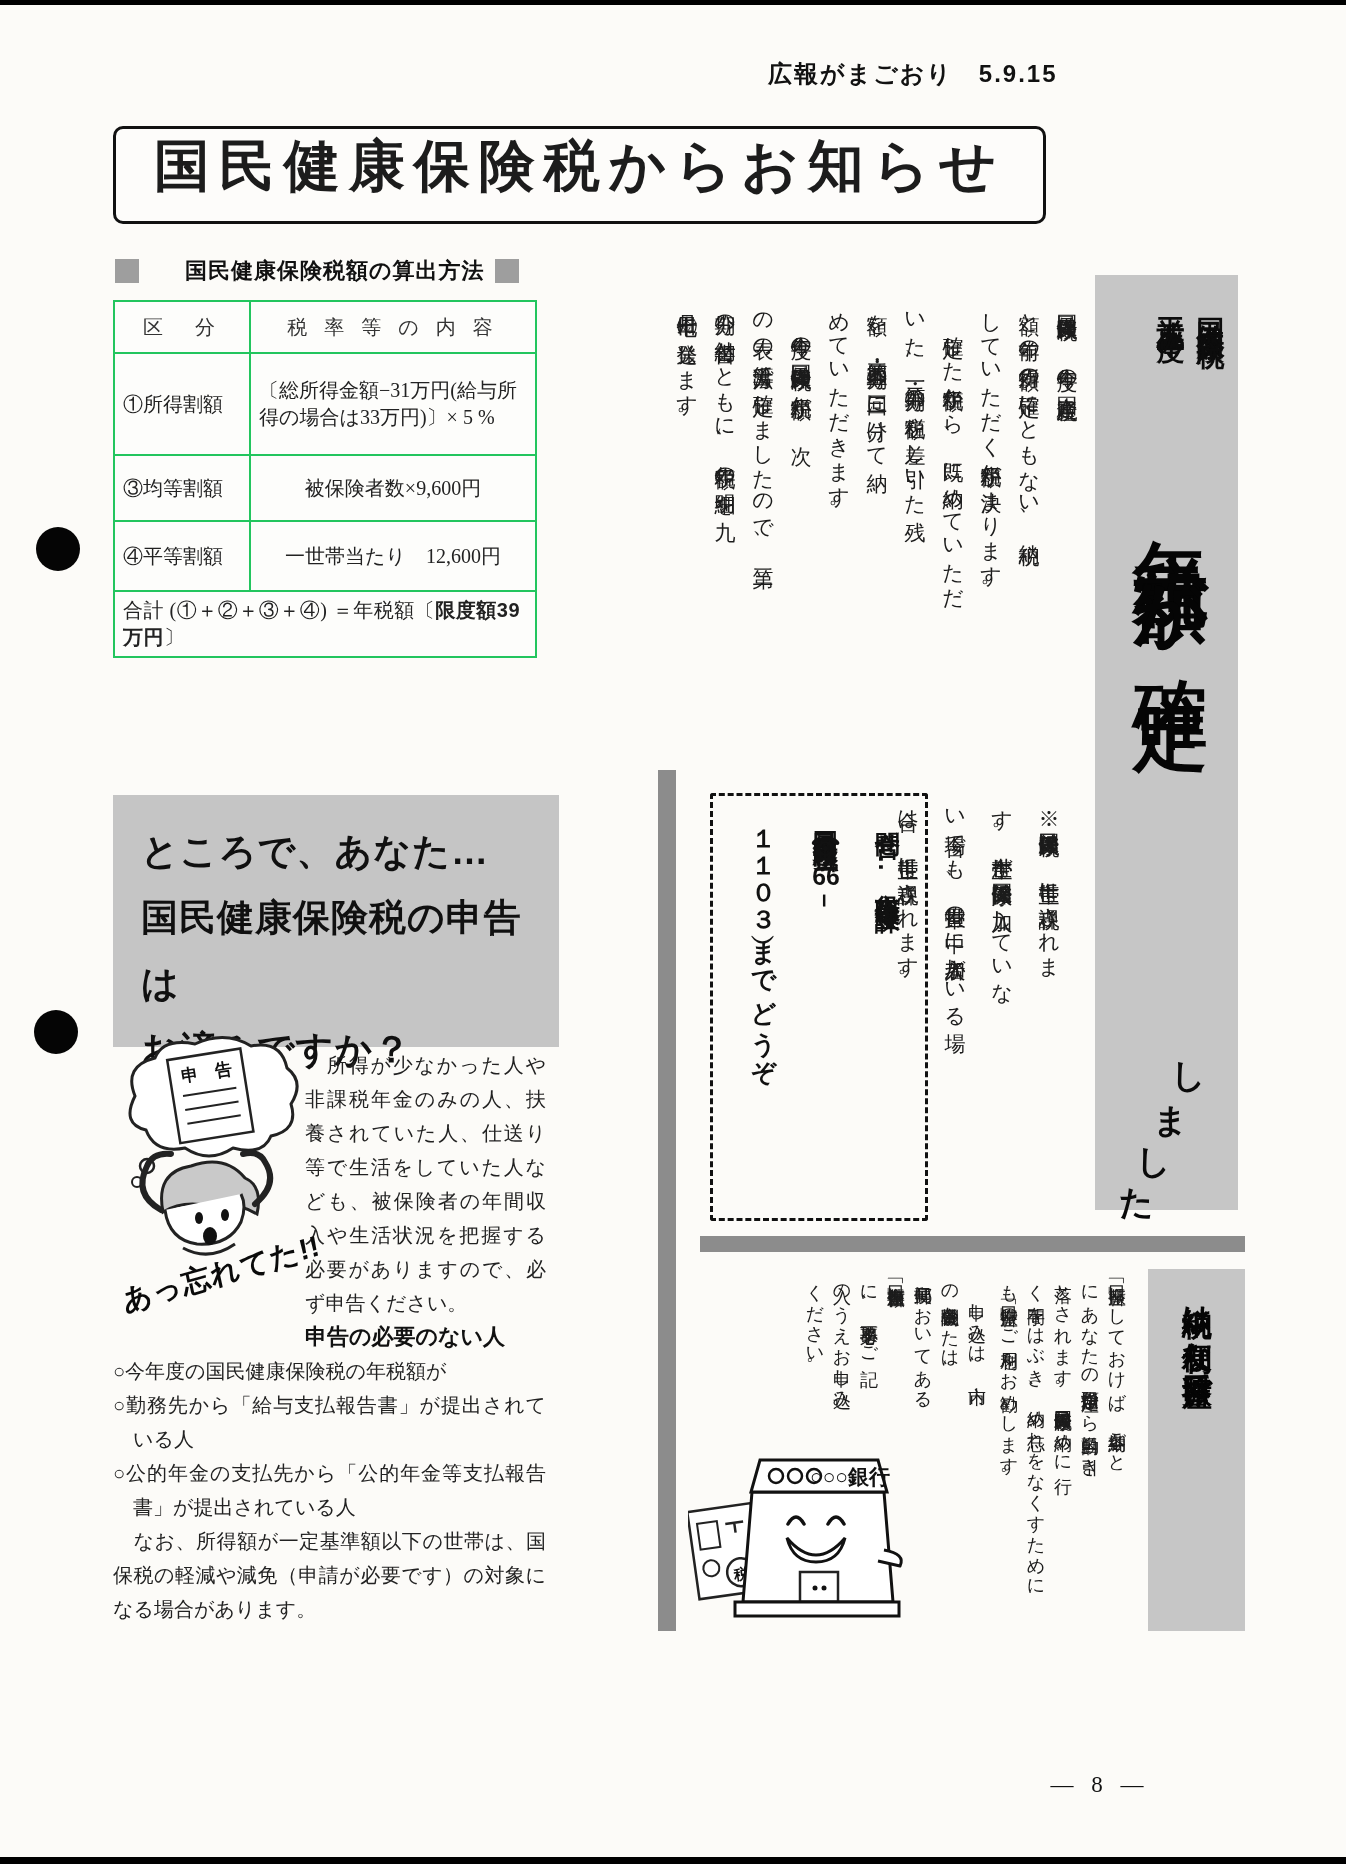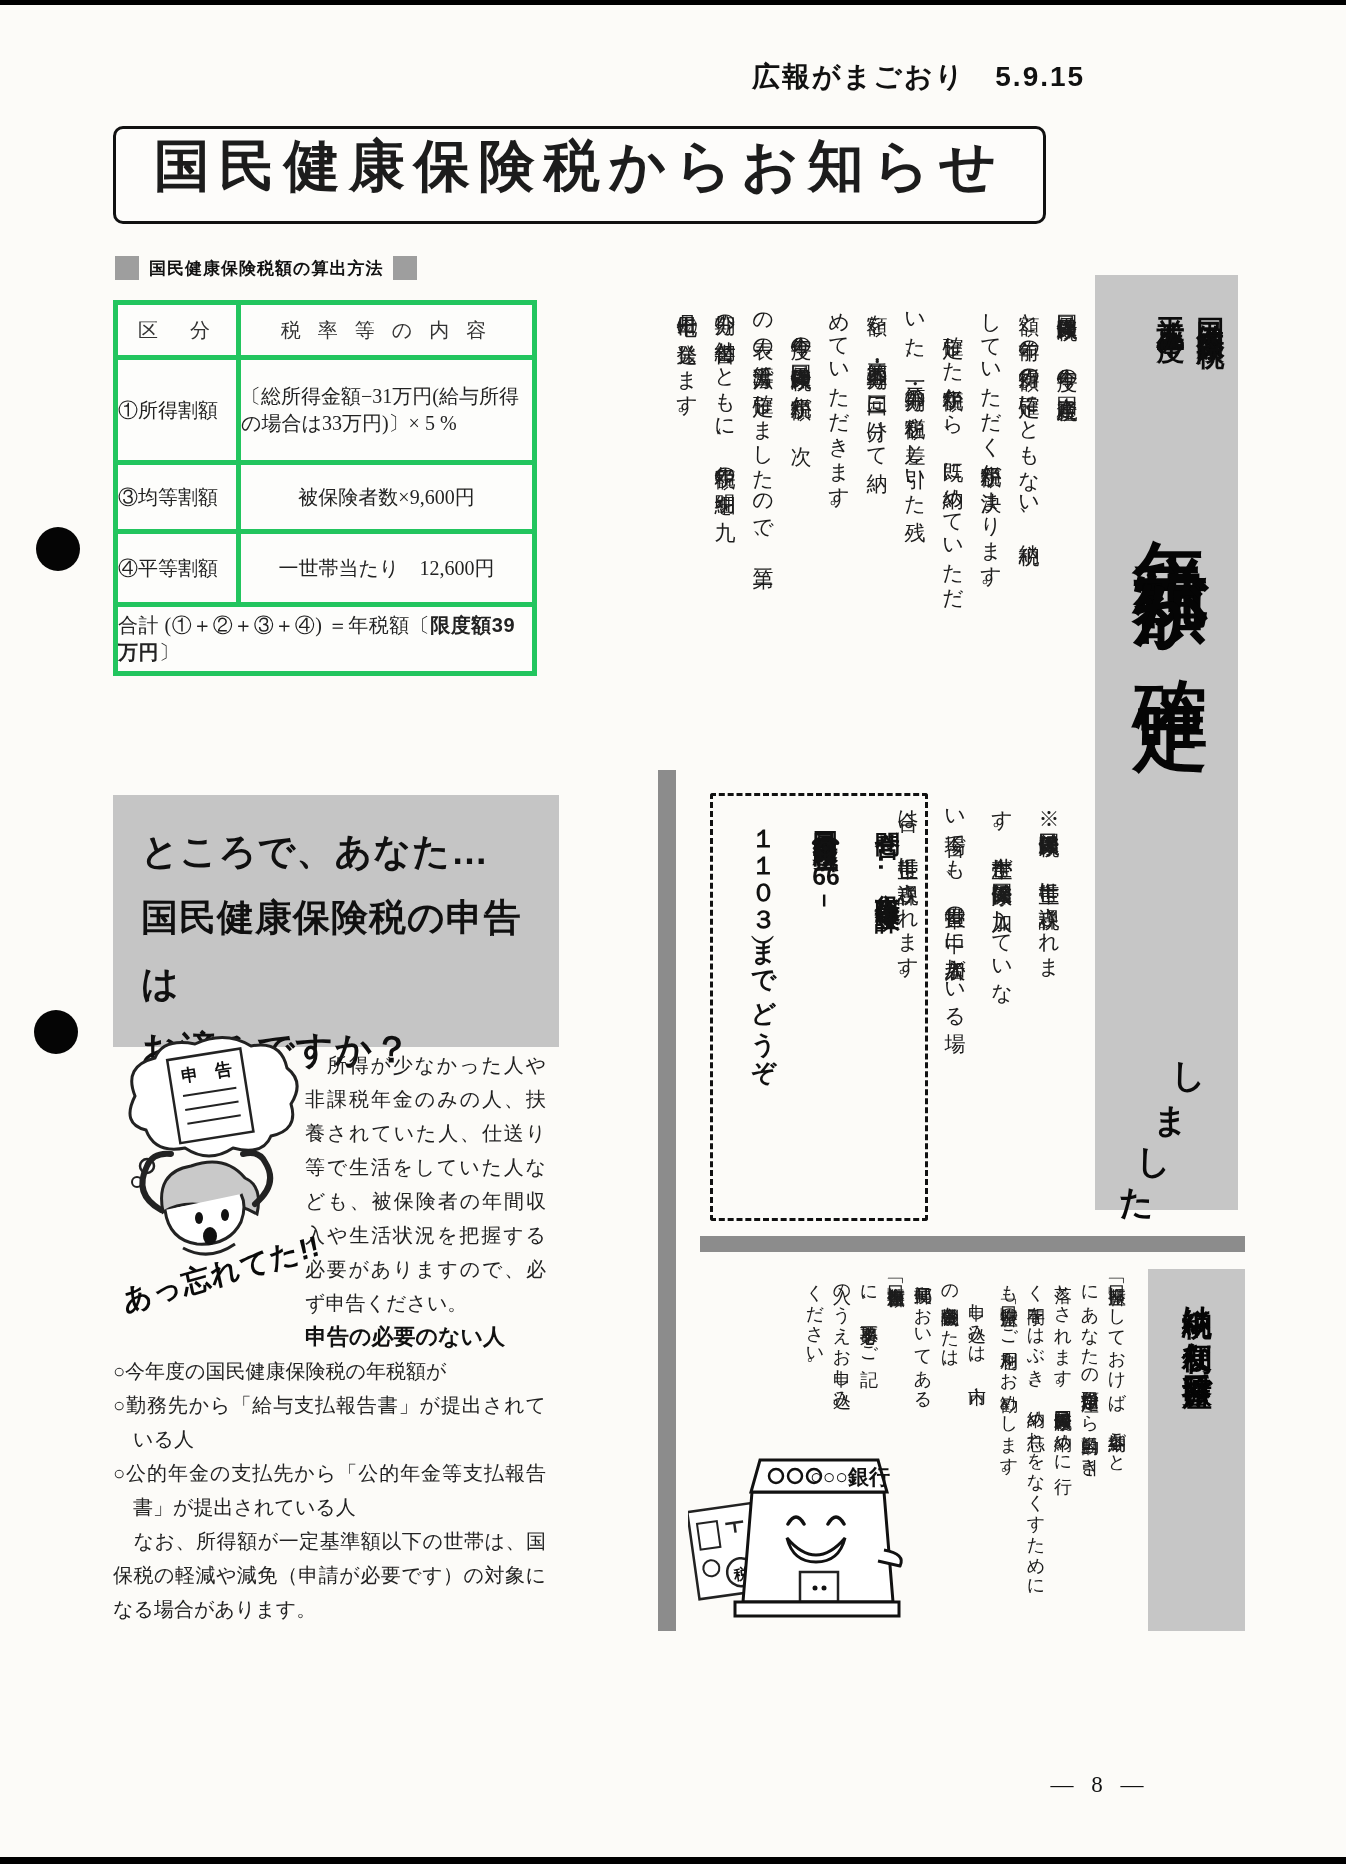--- a/index.html
+++ b/index.html
@@ -4,34 +4,34 @@
 <style>
   html,body{margin:0;padding:0;background:#777;}
   .page{position:relative;width:1346px;height:1864px;margin:0 auto;background:#fcfbf8;overflow:hidden;
         font-family:"Liberation Serif","DejaVu Serif",serif;color:#1c1c1c;}
 
   .topbar{position:absolute;left:0;top:0;width:1346px;height:5px;background:#000;}
   .bottombar{position:absolute;left:0;top:1857px;width:1346px;height:7px;background:#000;}
   .hole{position:absolute;width:44px;height:44px;border-radius:50%;background:#050505;}
   .hole1{left:36px;top:527px;} .hole2{left:34px;top:1010px;}
 
-  .masthead{position:absolute;left:752px;top:58px;font-size:28px;letter-spacing:2px;
+  .masthead{position:absolute;left:768px;top:58px;font-size:24px;letter-spacing:2px;
             font-family:"Liberation Sans","DejaVu Sans",sans-serif;font-weight:600;color:#111;}
 
   .title-banner{position:absolute;left:113px;top:126px;width:927px;height:92px;
                 border:3px solid #111;border-radius:10px;display:flex;align-items:flex-start;justify-content:center;
                 background:#fdfcfa;}
   .title-banner span{font-size:56px;font-weight:900;letter-spacing:9px;white-space:nowrap;}
 
   .calc-heading{position:absolute;left:115px;top:256px;display:flex;align-items:center;gap:10px;}
   .calc-heading .sq{width:24px;height:24px;background:#9e9e9e;display:inline-block;}
-  .calc-heading .txt{font-family:"Liberation Sans","DejaVu Sans",sans-serif;font-weight:900;font-size:17px;letter-spacing:1px;color:#111;}
+  .calc-heading .txt{font-family:"Liberation Sans","DejaVu Sans",sans-serif;font-weight:900;font-size:22px;letter-spacing:1px;color:#111;margin-left:36px;}
 
   table.calc{position:absolute;left:113px;top:300px;width:424px;border-collapse:collapse;background:#fdfdfb;}
-  table.calc td{border:5px solid #22c55e;font-size:20px;padding:4px 0;color:#222;}
+  table.calc td{border:2px solid #22c55e;font-size:20px;padding:4px 8px;color:#222;}
   table.calc{border:2px solid #3a3a3a;}
   td.c1{width:118px;}
   tr.hd td{height:42px;text-align:center;letter-spacing:6px;color:#333;}
   tr.r1 td{height:92px;} tr.r2 td{height:60px;} tr.r3 td{height:56px;} tr.r4 td{height:60px;}
   tr.r2 td.c2,tr.r3 td.c2,tr.r4 td.c2{text-align:center;}
   tr.tot td{height:56px;font-size:20px;letter-spacing:0.5px;}
   tr.tot b{font-family:"Liberation Sans","DejaVu Sans",sans-serif;font-weight:800;}
 
   
   .vtext{position:absolute;writing-mode:vertical-rl;text-orientation:mixed;}

